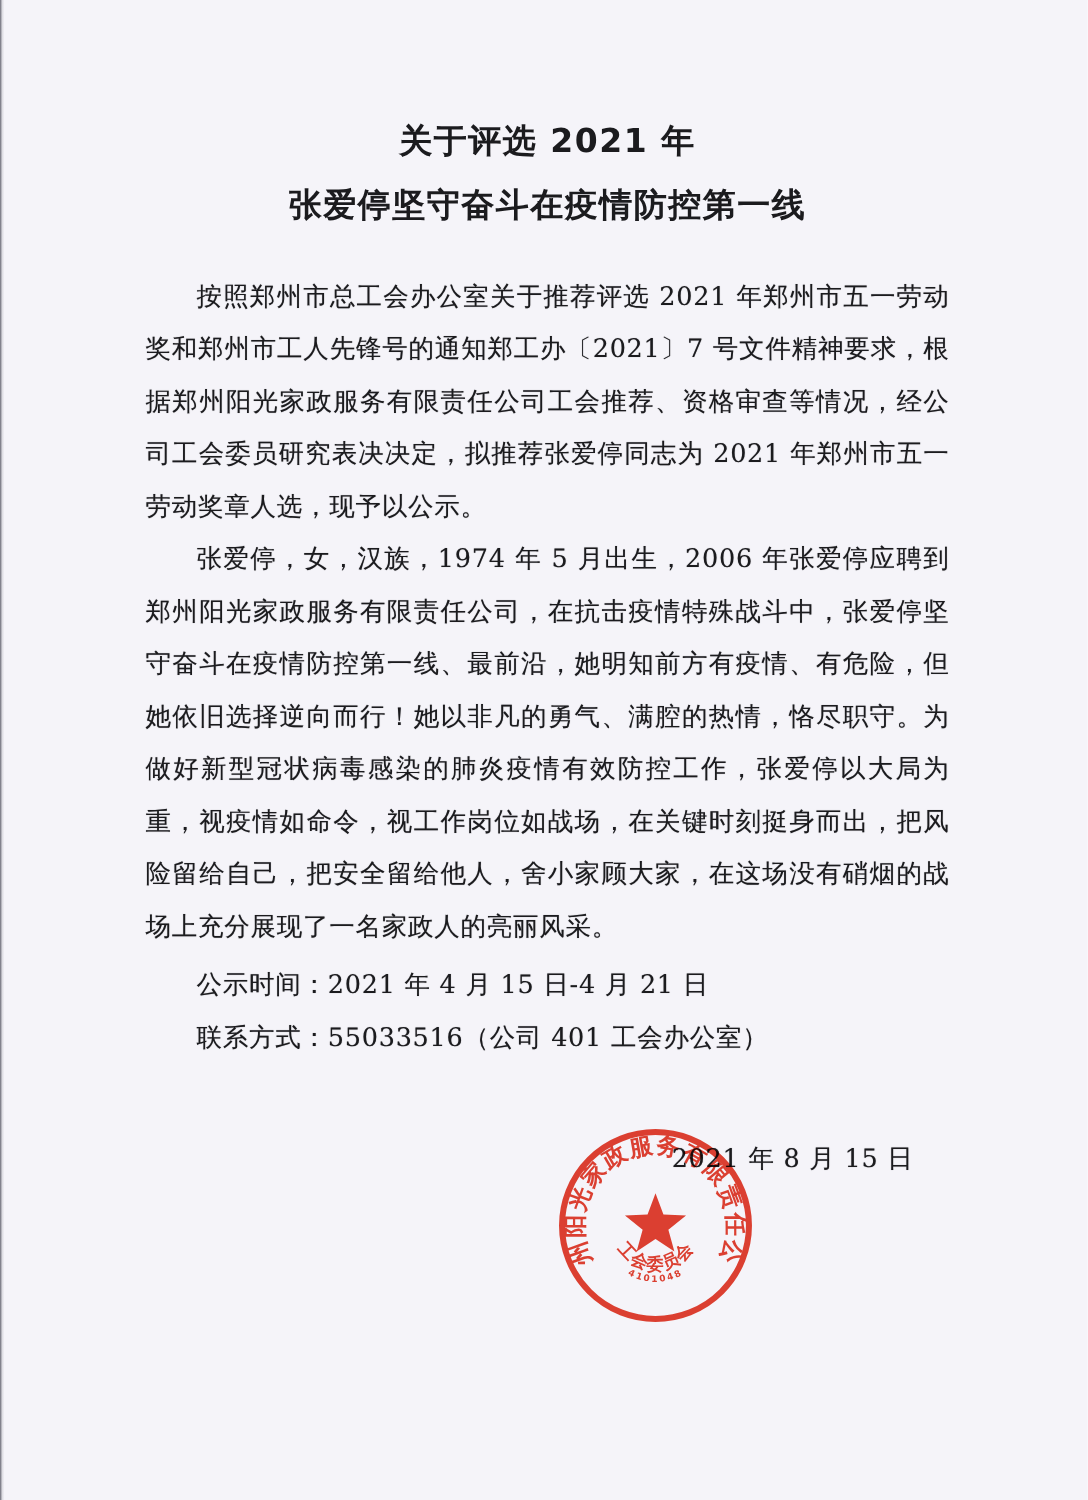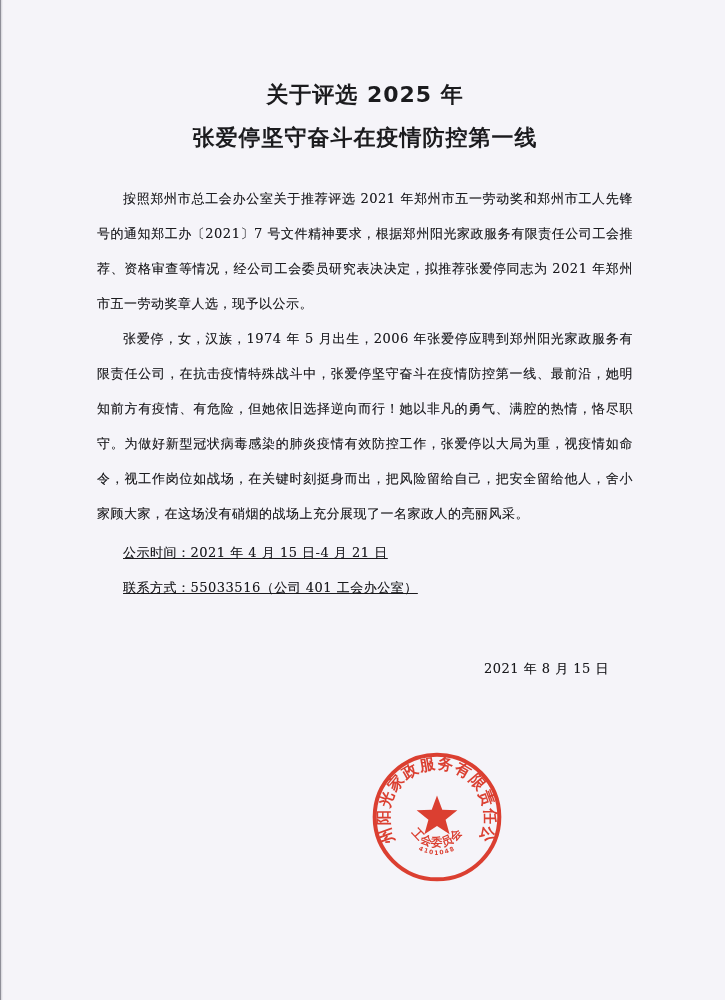--- a/index.html
+++ b/index.html
@@ -23,30 +23,30 @@
     text-align: center;
     font-family: "DejaVu Sans", "Liberation Sans", sans-serif;
     font-weight: bold;
     font-size: 22px;
     line-height: 1;
     margin: 0 0 21px 0;
     letter-spacing: 1px;
   }
   .doc-body p {
     margin: 0;
-    font-size: 13px;
+    font-size: 17px;
     line-height: 35px;
     text-indent: 2em;
     text-align: justify;
     text-justify: inter-ideograph;
     letter-spacing: 0.5px;
     text-shadow: 0 0 0.6px rgba(20,20,25,0.45);
   }
   .doc-body { margin-top: 32px; }
-  .info-lines { margin-top: 4px; text-decoration: underline; }
+  .info-lines { margin-top: 4px; }
   .info-lines p { text-align: left; }
   .signature-block {
     margin-top: 46px;
     display: flex;
     flex-direction: column;
     align-items: flex-end;
     padding-right: 24px; 
   }
   .signature-inner { text-align: center; }
   .signature-org {
@@ -74,21 +74,21 @@
     font-weight: bold;
   }
 </style>
 </head>
 <body>
 
 <div class="scan-edge-left"></div>
 
 <div class="page-content">
 
-  <h1 class="doc-title">关于评选 2025 年</h1>
+  <h1 class="doc-title">关于评选 2021 年</h1>
   <h1 class="doc-title">张爱停坚守奋斗在疫情防控第一线</h1>
 
   <div class="doc-body">
     <p>按照郑州市总工会办公室关于推荐评选 2021 年郑州市五一劳动奖和郑州市工人先锋号的通知郑工办〔2021〕7 号文件精神要求，根据郑州阳光家政服务有限责任公司工会推荐、资格审查等情况，经公司工会委员研究表决决定，拟推荐张爱停同志为 2021 年郑州市五一劳动奖章人选，现予以公示。</p>
     <p>张爱停，女，汉族，1974 年 5 月出生，2006 年张爱停应聘到郑州阳光家政服务有限责任公司，在抗击疫情特殊战斗中，张爱停坚守奋斗在疫情防控第一线、最前沿，她明知前方有疫情、有危险，但她依旧选择逆向而行！她以非凡的勇气、满腔的热情，恪尽职守。为做好新型冠状病毒感染的肺炎疫情有效防控工作，张爱停以大局为重，视疫情如命令，视工作岗位如战场，在关键时刻挺身而出，把风险留给自己，把安全留给他人，舍小家顾大家，在这场没有硝烟的战场上充分展现了一名家政人的亮丽风采。</p>
 
     <div class="info-lines">
       <p>公示时间：2021 年 4 月 15 日-4 月 21 日</p>
       <p>联系方式：55033516（公司 401 工会办公室）</p>
     </div>

